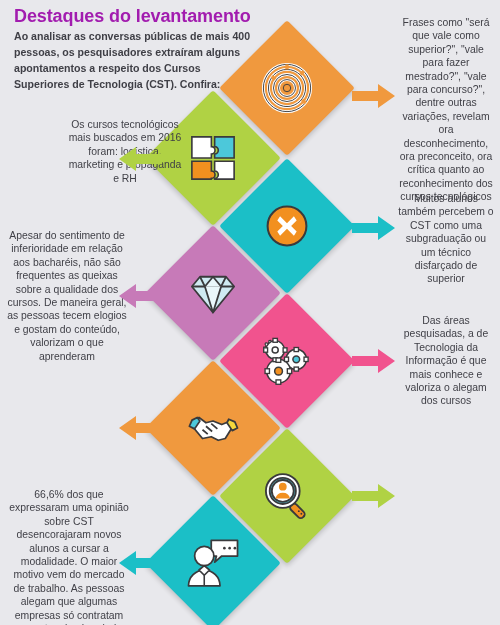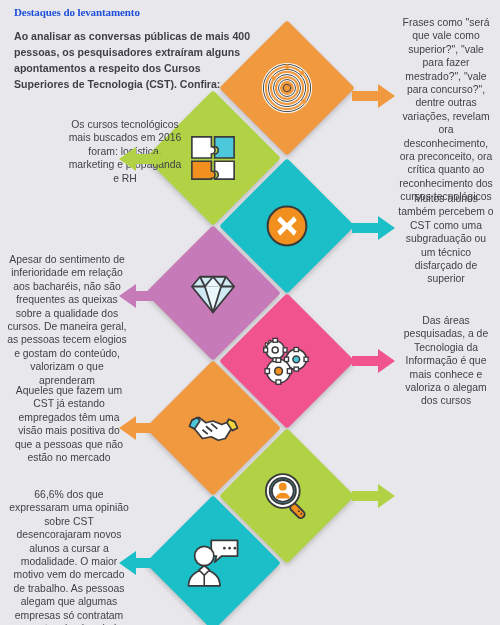--- a/index.html
+++ b/index.html
@@ -9,23 +9,23 @@
     font-family:"Liberation Sans", sans-serif;
     color:#3f3f46;
     overflow:hidden;
     position:relative;
   }
   #stage{position:absolute;left:0;top:0;width:500px;height:625px;}
 
   
   .hdr-title{
     position:absolute;left:14px;top:6px;width:300px;
-    font-family:Liberation Serif, serif;
-    font-weight:bold;font-size:11px;letter-spacing:-0.1px;
-    color:#1d4ed8;
+    font-family:Liberation Sans, sans-serif;
+    font-weight:bold;font-size:18px;letter-spacing:-0.1px;
+    color:#a21caf;
   }
   .hdr-sub{
     position:absolute;left:14px;top:28px;width:240px;
     font-size:10.6px;line-height:16px;color:#3f3f46;font-weight:bold;
   }
 
   
   .dia{
     position:absolute;
     width:96px;height:96px;
@@ -125,21 +125,21 @@
         <g stroke="#3a3a3c" stroke-width="2.2" stroke-linejoin="round">
           <path d="M6 24 L16 12 H48 L58 24 L32 56 Z" fill="#cfeaf2"></path>
           <path d="M6 24 H58" fill="none"></path>
           <path d="M22 24 L16 12 M42 24 L48 12" fill="none"></path>
           <path d="M22 24 L32 56 L42 24" fill="#eaf7fb"></path>
           <path d="M22 24 L32 12 L42 24" fill="#eaf7fb"></path>
         </g>
       </svg>
     </div>
   </div>
-  <div class="tb" style="left:6px;top:229px;width:122px;margin-top:24px;">Apesar do sentimento de inferioridade em relação aos bacharéis, não são frequentes as queixas sobre a qualidade dos cursos. De maneira geral, as pessoas tecem elogios e gostam do conteúdo, valorizam o que aprenderam</div>
+  <div class="tb" style="left:6px;top:229px;width:122px;">Apesar do sentimento de inferioridade em relação aos bacharéis, não são frequentes as queixas sobre a qualidade dos cursos. De maneira geral, as pessoas tecem elogios e gostam do conteúdo, valorizam o que aprenderam</div>
   <svg class="arrow" style="left:118px;top:283px;" width="44" height="26" viewBox="0 0 44 26">
     <path d="M44 8 L18 8 L18 1 L1 13 L18 25 L18 18 L44 18 Z" fill="#c77ab8"></path>
   </svg>
 
   <div class="dia" style="left:239px;top:313px;background:#f1538e;">
     <div class="ico">
       <svg width="54" height="54" viewBox="0 0 64 64">
         <g stroke="#3a3a3c" stroke-width="1.8">
           <path d="M26 6 l2.6 .5 1.6-2.1 2.3 1.3 -.2 2.6 2.3 1.3 2.4-1.1 1.6 2.1 -1.4 2.2 .9 2.5 2.6 .3 0 2.6 -2.6 .3 -.9 2.5 1.4 2.2 -1.6 2.1 -2.4-1.1 -2.3 1.3 .2 2.6 -2.3 1.3 -1.6-2.1 -2.6 .5 -2.6-.5 -1.6 2.1 -2.3-1.3 .2-2.6 -2.3-1.3 -2.4 1.1 -1.6-2.1 1.4-2.2 -.9-2.5 -2.6-.3 0-2.6 2.6-.3 .9-2.5 -1.4-2.2 1.6-2.1 2.4 1.1 2.3-1.3 -.2-2.6 2.3-1.3 1.6 2.1 Z" fill="#ffffff" transform="translate(-4,4) scale(0.74)"></path>
           <circle cx="17" cy="18" r="4" fill="#ffffff"></circle>
@@ -183,21 +183,20 @@
       <svg width="56" height="56" viewBox="0 0 64 64">
         <g stroke="#3a3a3c" stroke-width="2" stroke-linejoin="round">
           <path d="M8 24 L16 20 L24 26 L32 24 L42 28 L52 24 L56 28 L46 44 L38 46 L30 42 L20 44 L10 32 Z" fill="#ffffff"></path>
           <path d="M14 20 L8 23 L5 30 L11 33 L17 24 Z" fill="#4cc8da"></path>
           <path d="M50 22 L57 25 L60 32 L54 35 L48 26 Z" fill="#f5d73c"></path>
           <path d="M24 30 L31 36 M30 27 L37 33 M20 34 L26 39" fill="none"></path>
         </g>
       </svg>
     </div>
   </div>
-  <div class="tb" style="left:10px;top:384px;width:118px;">Aqueles que fazem um CST já estando empregados têm uma visão mais positiva do que a pessoas que não estão no mercado</div>
   <svg class="arrow" style="left:118px;top:415px;" width="44" height="26" viewBox="0 0 44 26">
     <path d="M44 8 L18 8 L18 1 L1 13 L18 25 L18 18 L44 18 Z" fill="#f0993e"></path>
   </svg>
 
   <div class="dia" style="left:239px;top:448px;background:#b0d244;">
     <div class="ico">
       <svg width="54" height="54" viewBox="0 0 64 64">
         <g stroke="#3a3a3c" stroke-width="2.2">
           <rect x="40" y="40" width="9" height="20" rx="4" fill="#f2901f" transform="rotate(-45 44 50)"></rect>
           <circle cx="27" cy="26" r="20" fill="#ffffff"></circle>

